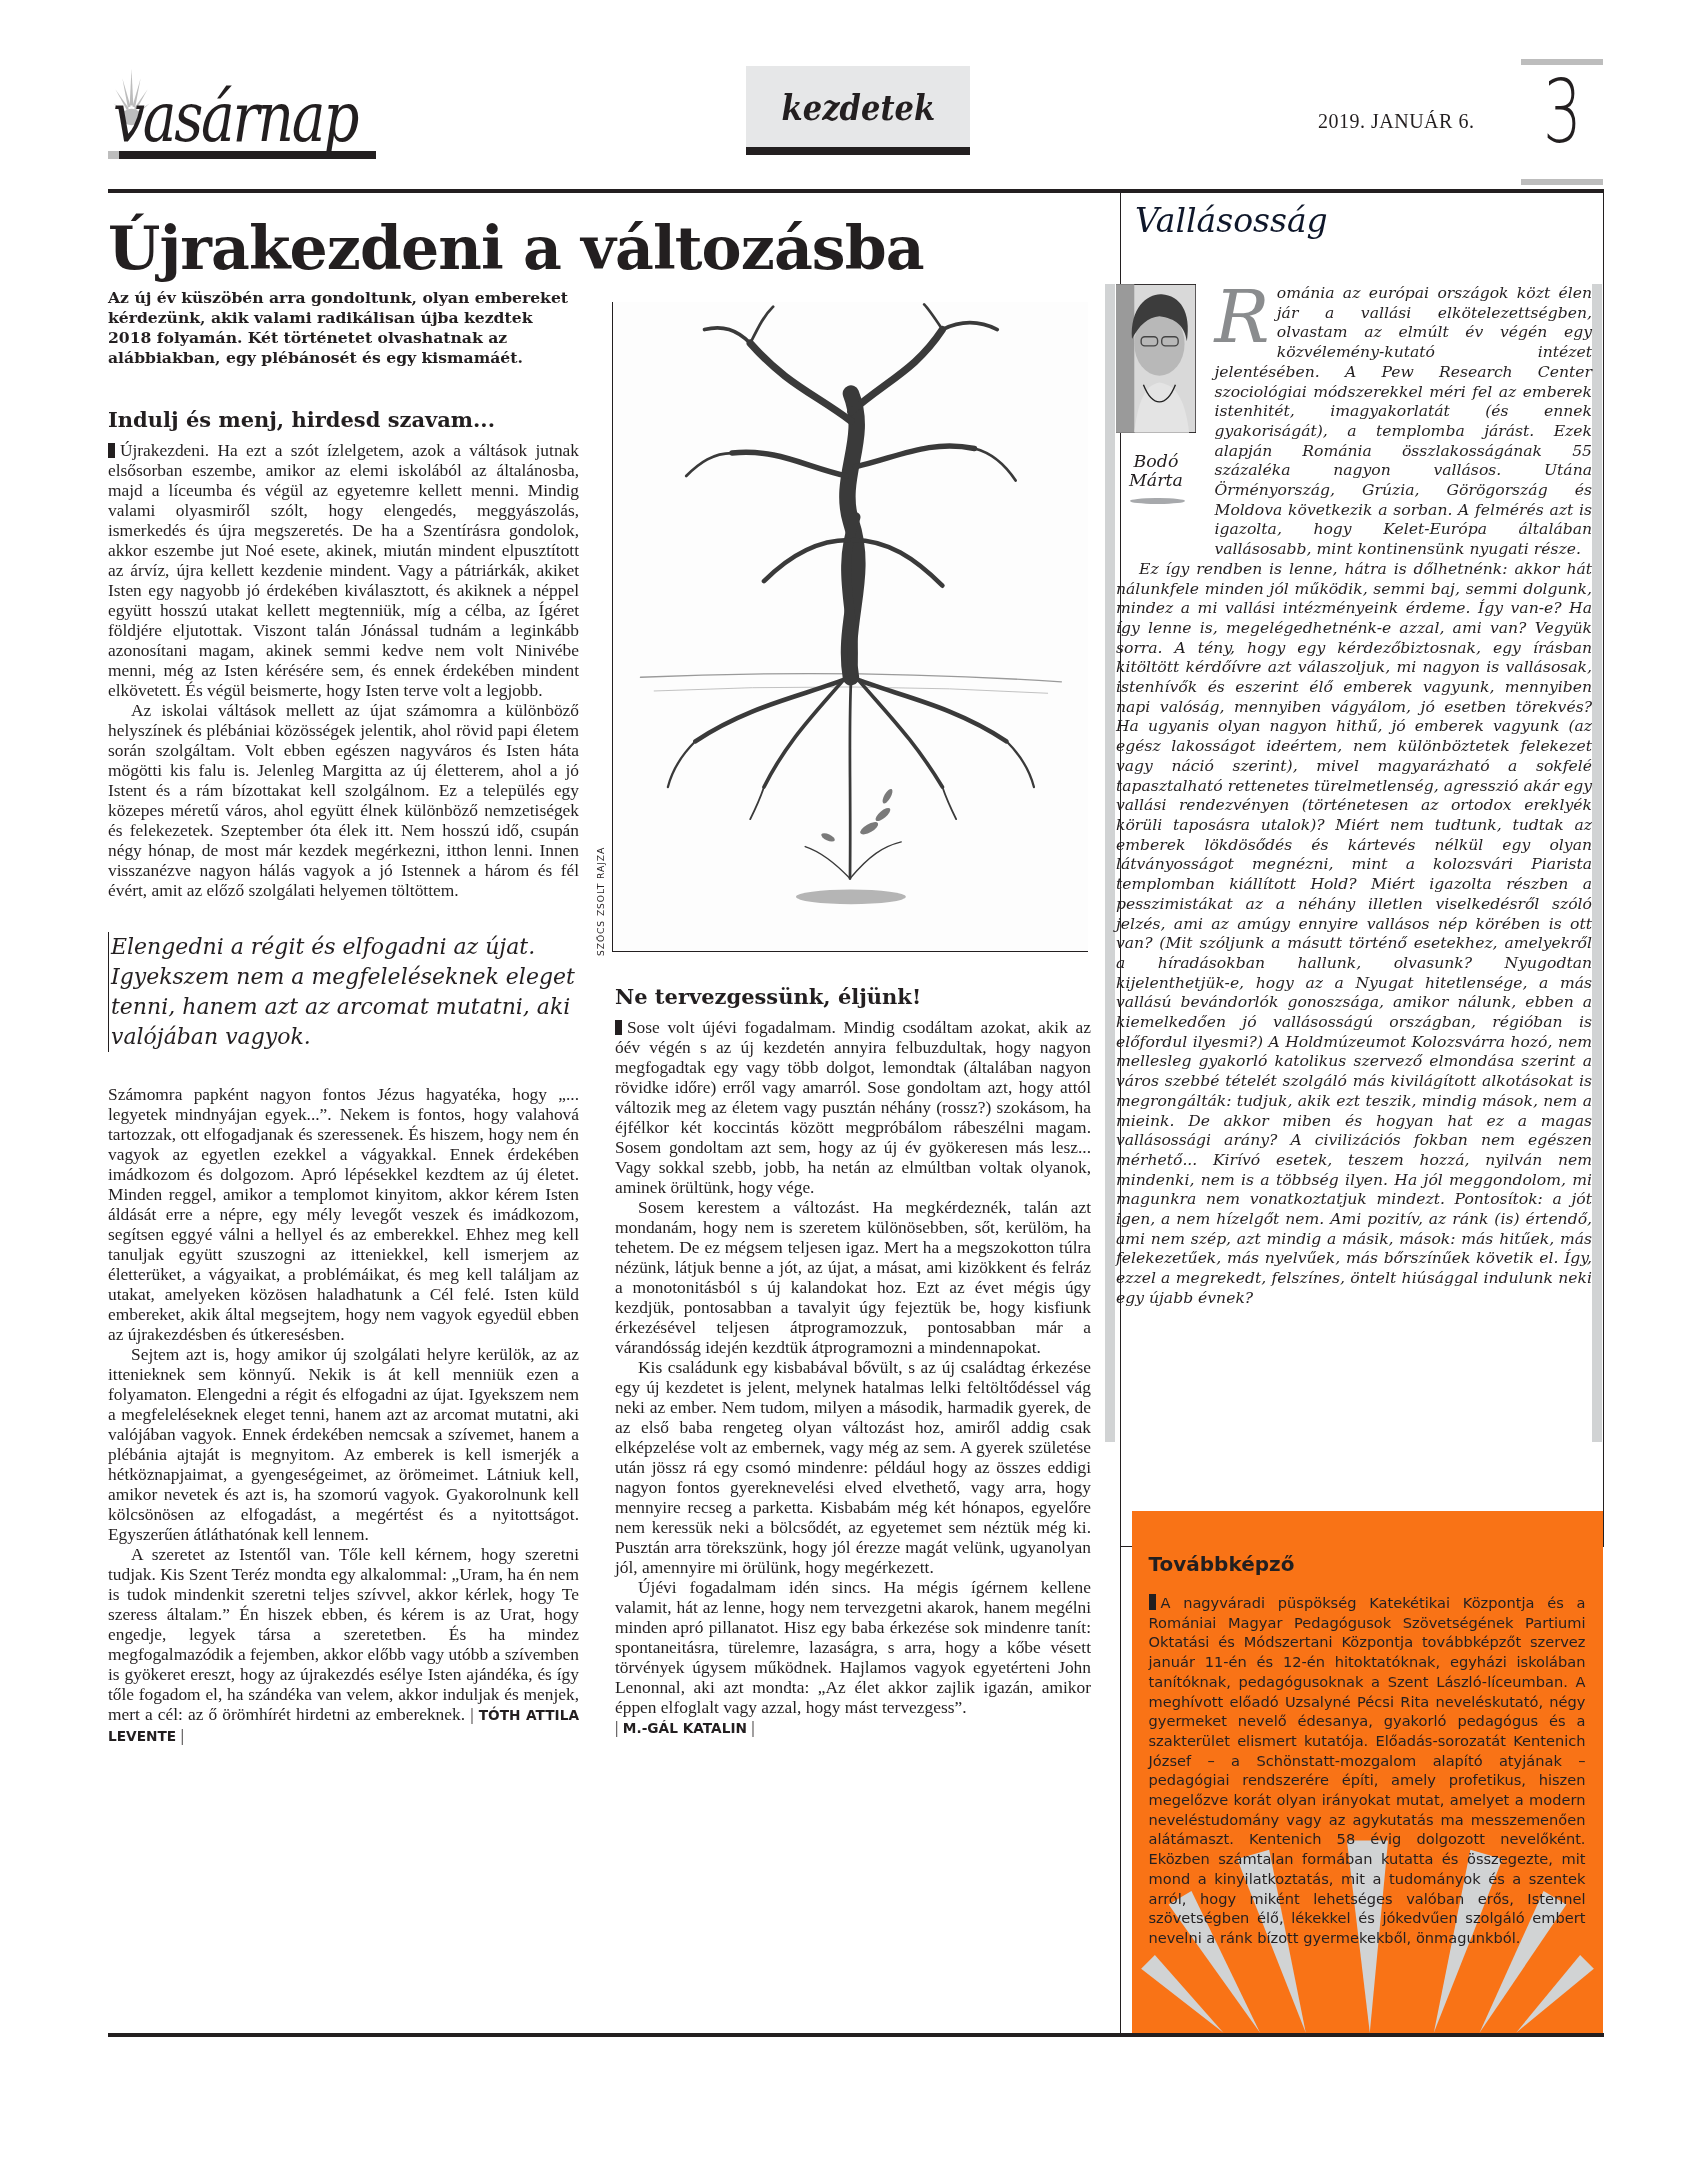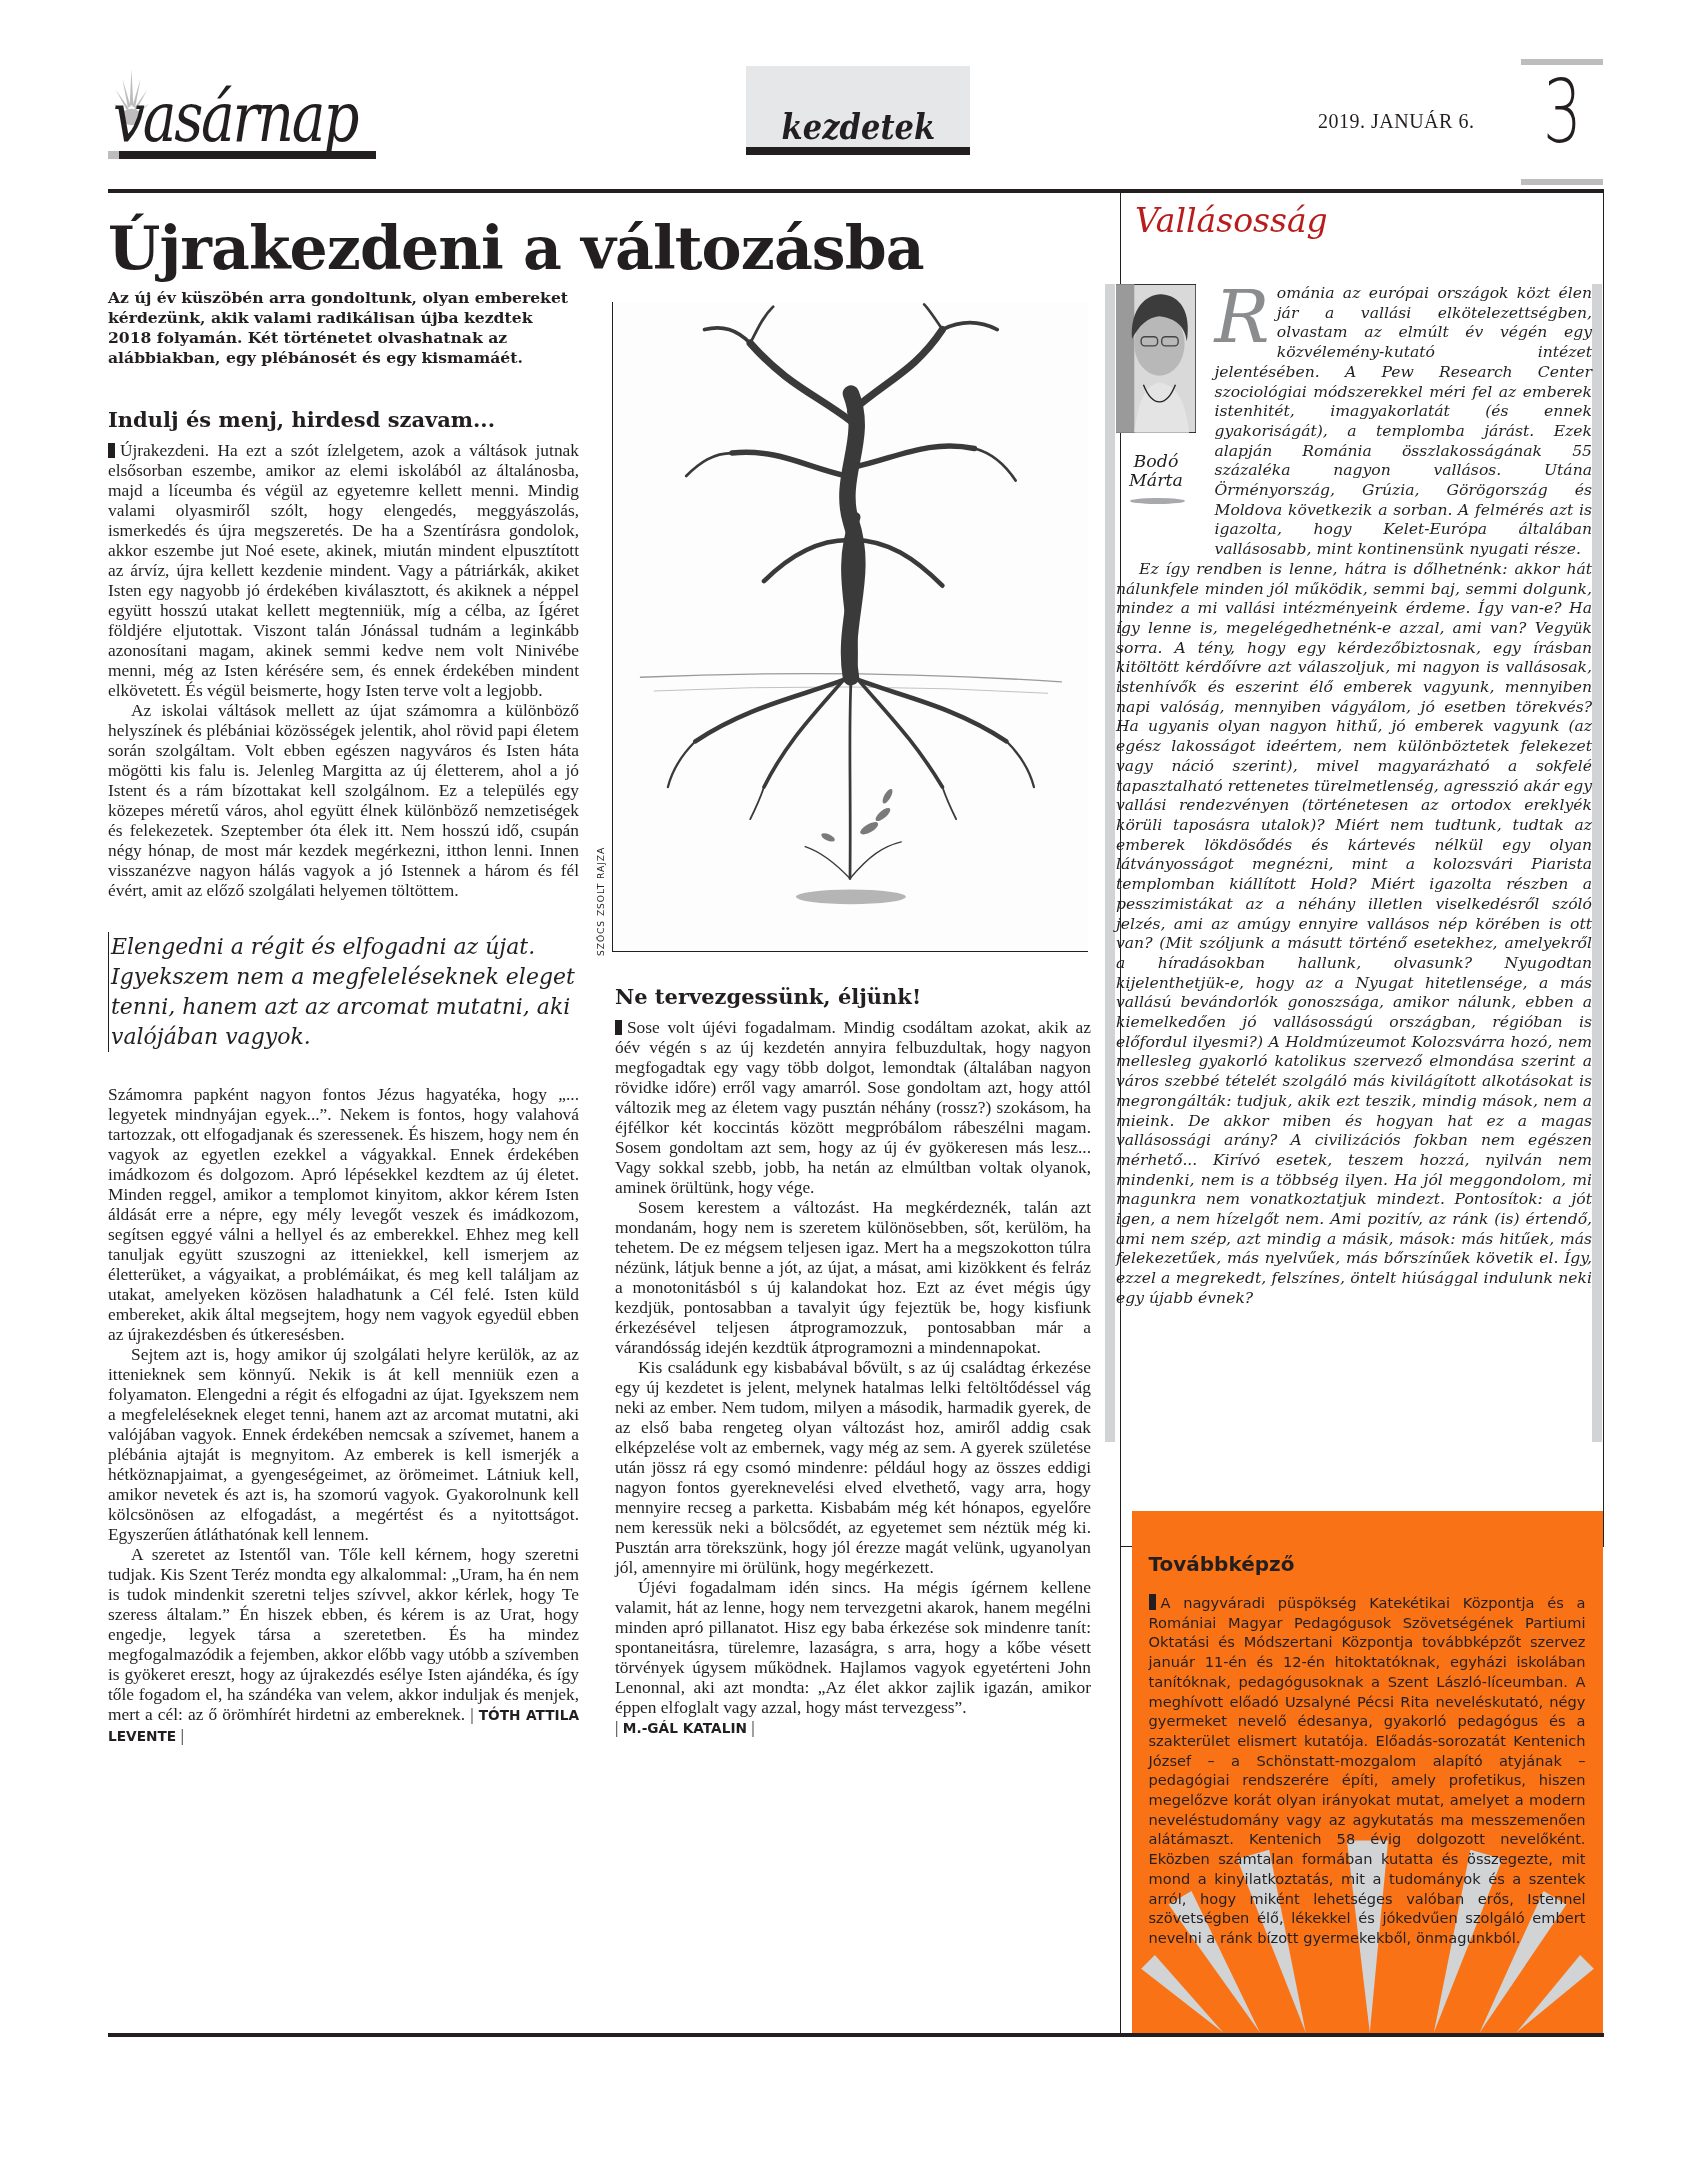--- a/index.html
+++ b/index.html
@@ -8,21 +8,21 @@
   .abs { position:absolute; }
 
   
   .logo { left:108px; top:69px; width:275px; height:92px; }
   .logo-sun { position:absolute; left:4.6px; top:0; width:37px; height:64px; }
   .logo-text { position:absolute; left:4.6px; top:13.7px; font-family:"DejaVu Serif", serif; font-style:italic;
                font-size:69px; letter-spacing:-2.7px; color:#231f20; line-height:1; transform:scaleX(0.82); transform-origin:left top; }
   .logo-bar { position:absolute; left:0; top:82px; width:268px; height:8.2px; background:#231f20; }
   .logo-bar-gray { position:absolute; left:0; top:82px; width:11px; height:8.2px; background:#bdbdbd; }
   .section-box { left:746px; top:66px; width:224px; height:89px; background:#e6e7e8; border-bottom:8.2px solid #231f20;
-                 box-sizing:border-box; display:flex; align-items:flex-end; justify-content:center; }
+                 box-sizing:border-box; display:flex; align-items:center; justify-content:center; }
   .section-box span { font-family:"DejaVu Serif", serif; font-style:italic; font-weight:bold; font-size:36px;
                       transform:scaleX(0.85); display:inline-block; }
   .date { left:1318px; top:110px; font-family:"Liberation Serif", serif; font-size:20px; letter-spacing:0.5px; }
   .pagenum-bar-top { left:1521px; top:59px; width:82px; height:6.4px; background:#bdbdbd; }
   .pagenum-bar-bot { left:1521px; top:179px; width:82px; height:6.4px; background:#bdbdbd; }
   .pagenum { left:1528px; top:69px; width:69px; text-align:center; font-family:"DejaVu Sans", sans-serif;
              font-weight:200; font-size:87px; line-height:1; transform:scaleX(0.7); }
   .header-rule { left:108px; top:189px; width:1496px; height:3.7px; background:#231f20; }
 
   
@@ -44,21 +44,21 @@
   .col-left { left:108px; top:476px; width:471px; }
   .illus { left:612px; top:302px; width:476px; height:650px; border-left:1.8px solid #231f20; border-bottom:1.8px solid #231f20;
            box-sizing:border-box; background:#fdfdfd; }
   .credit { left:595px; top:943px; transform:rotate(-90deg); transform-origin:left top; font-family:"DejaVu Sans", sans-serif;
             font-size:9.2px; letter-spacing:0.9px; white-space:nowrap; }
   .col-mid { left:615px; top:984px; width:476px; }
 
   
   .vsep { left:1120px; top:190px; width:1.4px; height:1844px; background:#231f20; }
   .rbox { left:1120px; top:190px; width:484px; height:1357px; border:1.8px solid #231f20; border-left:none; border-top:none; box-sizing:border-box; }
-  .rtitle { left:1135px; top:201px; font-family:"DejaVu Serif", serif; font-style:italic; font-size:33px; color:#b91c1c; }
+  .rtitle { left:1135px; top:201px; font-family:"DejaVu Serif", serif; font-style:italic; font-size:33px; color:#0f172a; }
   .rgray-l { left:1105px; top:284px; width:10px; height:1158px; background:#d1d3d4; }
   .rgray-r { left:1592px; top:284px; width:10px; height:1158px; background:#d1d3d4; }
   .caption { left:1112px; top:526px; width:82px; text-align:center; font-family:"DejaVu Serif", serif; font-style:italic; font-size:17.4px; }
   .rbody { left:1116px; top:284px; width:476px; font-family:"DejaVu Serif", serif; font-style:italic; font-size:15.6px; line-height:19.7px; text-align:justify; }
   .dropcap { float:left; font-family:"DejaVu Serif", serif; font-style:italic; font-size:73px; line-height:59px; color:#8a8c8e; margin:2.7px 7.3px 0 0; }
 
   
   .tbox { left:1132px; top:1511px; width:471px; height:522px; background:#f97316; overflow:hidden; }
   .tdeco { position:absolute; left:0; top:0; width:471px; height:522px; }
   .ttitle { position:absolute; left:16.5px; top:41px; font-family:"DejaVu Sans", sans-serif; font-weight:bold; font-size:20px; }

